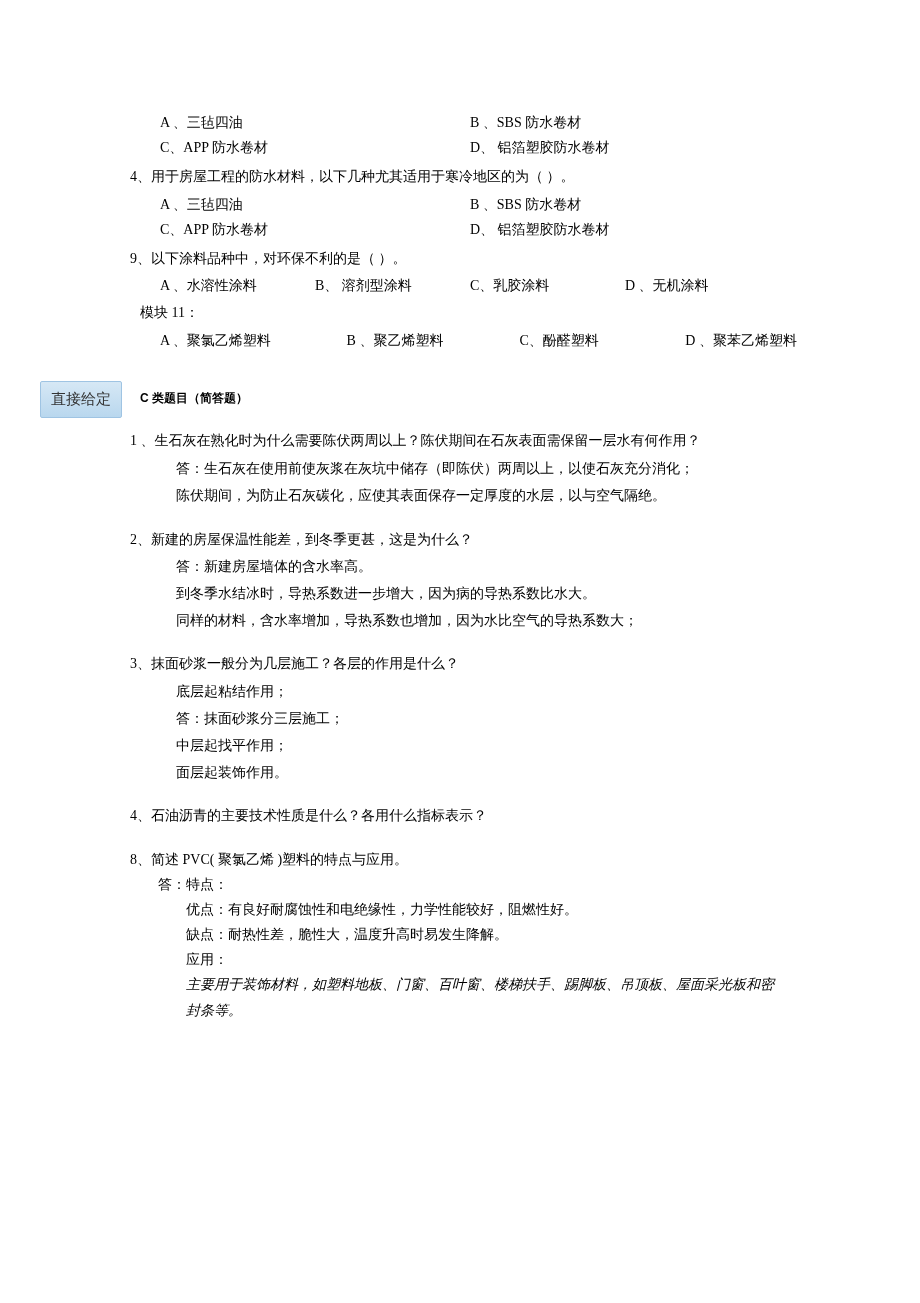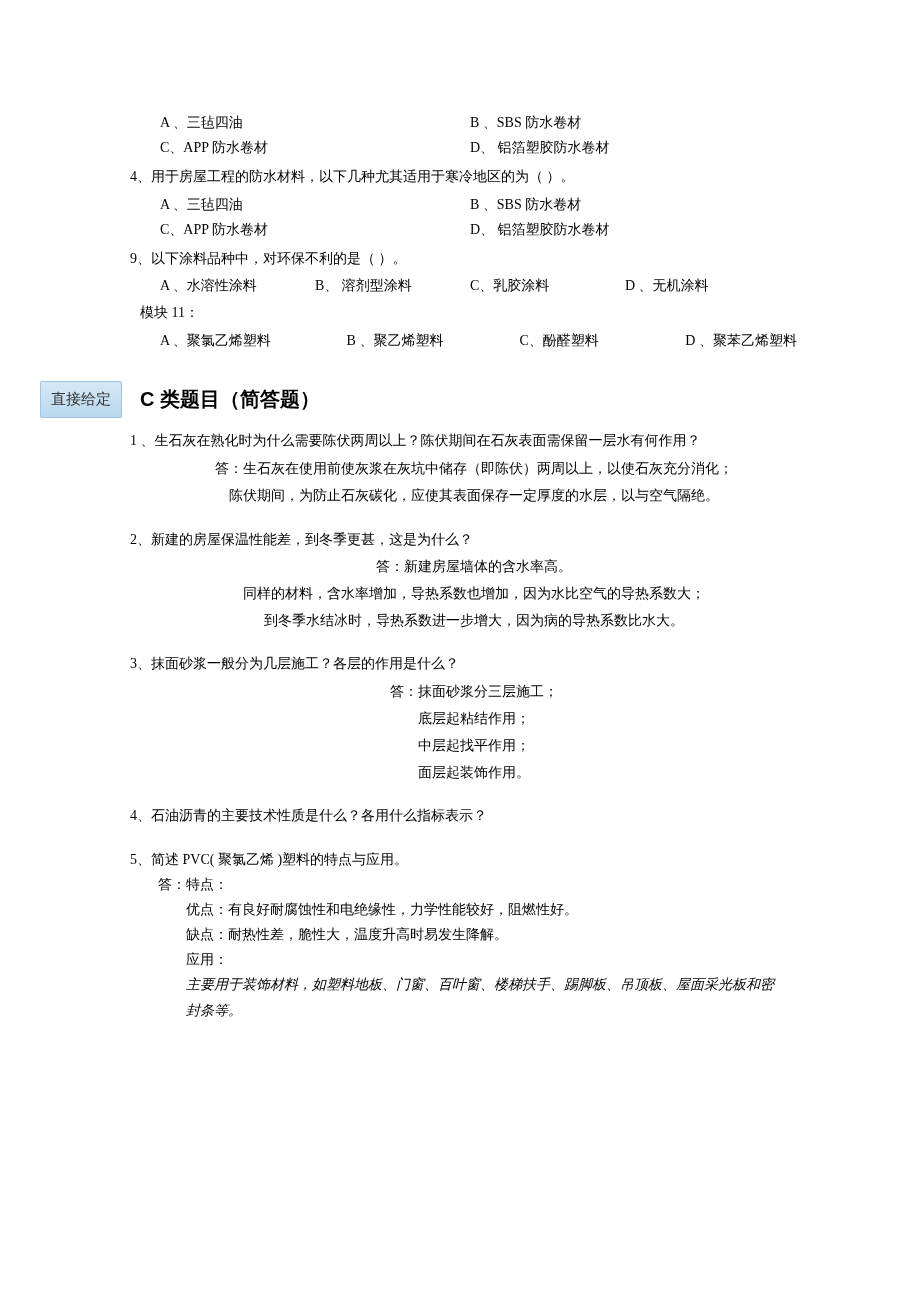--- a/index.html
+++ b/index.html
@@ -38,28 +38,28 @@
     background: linear-gradient(#d6e8f5, #b9d7ee);
     border: 1px solid #9fc4e3;
     color: #333;
     padding: 4px 10px;
     font-size: 15px;
     margin-right: 18px;
     border-radius: 2px;
   }
   .sec-title {
     font-weight: bold;
-    font-size: 20px;
+    font-size: 12px;
   }
   .sec-title .bold-c {
     font-family: Arial, sans-serif;
     font-weight: bold;
   }
   .ans-block { margin-left: 28px; margin-bottom: 6px; }
-  .ans-block .aline { margin: 2px 8px; text-align: center; }
+  .ans-block .aline { margin: 2px 8px; }
   .qa-block { margin-bottom: 18px; }
 </style>
 </head>
 <body>
 
 <div class="page">
   <div class="content-col">
 
     <div class="opts opt-row two">
       <div class="cell">A 、三毡四油</div>
@@ -107,41 +107,41 @@
       <div class="ans-block">
         <div class="aline">答：生石灰在使用前使灰浆在灰坑中储存（即陈伏）两周以上，以使石灰充分消化；</div>
         <div class="aline">陈伏期间，为防止石灰碳化，应使其表面保存一定厚度的水层，以与空气隔绝。</div>
       </div>
     </div>
 
     <div class="qa-block">
       <div class="q-num">2、新建的房屋保温性能差，到冬季更甚，这是为什么？</div>
       <div class="ans-block">
         <div class="aline">答：新建房屋墙体的含水率高。</div>
+        <div class="aline">到冬季水结冰时，导热系数进一步增大，因为病的导热系数比水大。</div>
         <div class="aline">同样的材料，含水率增加，导热系数也增加，因为水比空气的导热系数大；</div>
-        <div class="aline">到冬季水结冰时，导热系数进一步增大，因为病的导热系数比水大。</div>
       </div>
     </div>
 
     <div class="qa-block">
       <div class="q-num">3、抹面砂浆一般分为几层施工？各层的作用是什么？</div>
       <div class="ans-block">
+        <div class="aline">底层起粘结作用；</div>
         <div class="aline">答：抹面砂浆分三层施工；</div>
-        <div class="aline">底层起粘结作用；</div>
         <div class="aline">中层起找平作用；</div>
         <div class="aline">面层起装饰作用。</div>
       </div>
     </div>
 
     <div class="qa-block">
       <div class="q-num">4、石油沥青的主要技术性质是什么？各用什么指标表示？</div>
     </div>
 
     <div class="qa-block">
-      <div class="q-num">5、简述 PVC( 聚氯乙烯 )塑料的特点与应用。</div>
+      <div class="q-num">8、简述 PVC( 聚氯乙烯 )塑料的特点与应用。</div>
       <div style="margin-left:18px;">
         <div class="aline">答：特点：</div>
         <div class="aline" style="margin-left:28px;">优点：有良好耐腐蚀性和电绝缘性，力学性能较好，阻燃性好。</div>
         <div class="aline" style="margin-left:28px;">缺点：耐热性差，脆性大，温度升高时易发生降解。</div>
         <div class="aline" style="margin-left:28px;">应用：</div>
         <div class="aline" style="margin-left:28px;font-style:italic;">主要用于装饰材料，如塑料地板、门窗、百叶窗、楼梯扶手、踢脚板、吊顶板、屋面采光板和密封条等。</div>
       </div>
     </div>
 
   </div>

